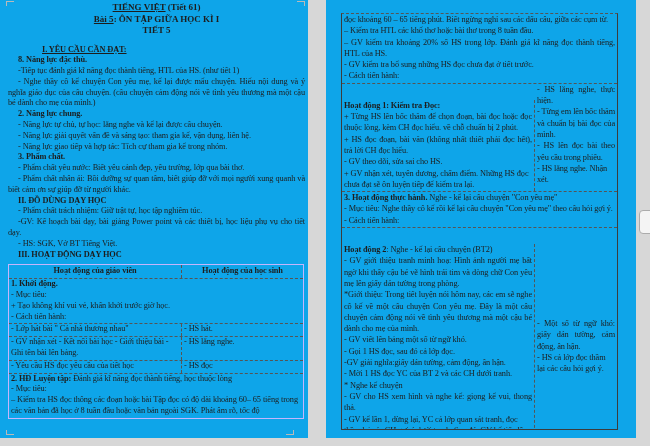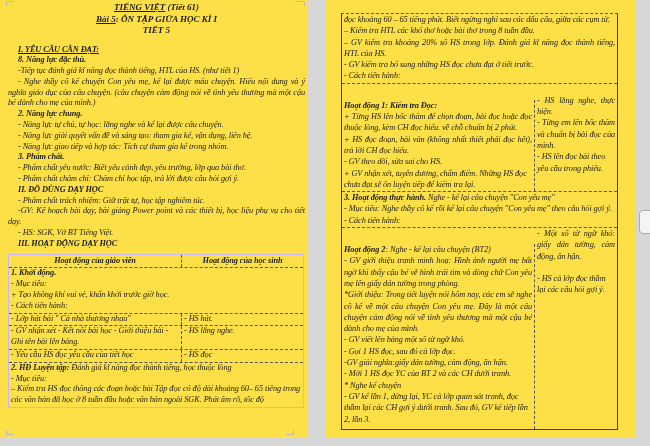--- a/index.html
+++ b/index.html
@@ -3,27 +3,27 @@
 <meta charset="utf-8">
 <style>
   * { box-sizing: border-box; margin: 0; padding: 0; }
   html,body { width:650px; height:446px; overflow:hidden; }
   body {
     position:relative;
     background:#d7d7d7;
     font-family:"Liberation Serif","DejaVu Serif",serif;
     color:#1d1d1d;
   }
-  .page { position:absolute; top:0; height:438px; background:#fde047; overflow:hidden;font-style:italic; }
+  .page { position:absolute; top:0; height:438px; background:#0ea5e9; overflow:hidden; }
   #pageL { left:0;   width:308px; }
   #pageR { left:326px; width:310px; }
   .innerL { padding:2px 3px 0 8px; }
   .p { font-size:8.3px; line-height:10.8px; letter-spacing:-0.1px; }
   .lead { font-weight:bold; }
-  .u .lead { text-decoration:underline; }
+  .u .lead { text-decoration:underline;margin-left:24px; }
   .ttl { font-size:9px; font-weight:bold; line-height:11.5px; text-align:center; }
   .ul { text-decoration:underline; }
   .gap { height:8px; }
   .body .p { text-indent:10px; text-align:justify; }
   
   .dtable { border:1px solid #c4b5fd; margin-top:4px; width:296px; }
   .rtable { border:1px solid #3c3c3c; border-top:1px dashed #555; margin:13px 0 0 15px;
             width:277px; height:417px; display:flex; flex-direction:column; overflow:hidden; }
   .trow { display:flex; border-top:1px dashed #555; }
   .dtable .trow:first-child, .rtable .trow:first-child { border-top:none; }
@@ -32,22 +32,22 @@
   .cell .p:last-child { text-align:left; }
   .thead .cell { font-weight:bold; text-align:center; padding:1px 2px; }
   .thead .cell .p{ text-align:center; }
   .cellFull { width:100%; }
   .dtable .cL { width:173px; border-right:1px dashed #555; }
   .dtable .cR { flex:1; }
   .rtable .cL { width:193px; border-right:1px dashed #555;margin-top:16px; }
   .rtable .cR { flex:1; }
   .rtable .p { line-height:11.3px; }
   .grow { flex:1; }
-  .mt11 { margin-top:11px; }
-  .mt90 { }
+  .mt11 { }
+  .mt90 { margin-top:90px; }
   
   .mark { position:absolute; width:8px; height:5px; }
   .mark.tl { left:6px;  top:1px;    border-left:1px solid #b9b9b9; border-top:1px solid #b9b9b9; }
   .mark.tr { left:297px; top:1px;   border-right:1px solid #b9b9b9; border-top:1px solid #b9b9b9; }
   .mark.bl { left:6px;  top:430px;  border-left:1px solid #b9b9b9; border-bottom:1px solid #b9b9b9; }
   .mark.br { left:286px; top:430px; border-right:1px solid #b9b9b9; border-bottom:1px solid #b9b9b9; }
   
   .thumb { position:absolute; left:639px; top:210px; width:16px; height:24px;
            background:#f4f4f4; border:1px solid #ababab; border-radius:4px; }
 </style>
@@ -69,21 +69,21 @@
         <div class="p u"><b class="lead">I. YÊU CẦU CẦN ĐẠT:</b><span></span></div>
         <div class="p"><b class="lead">8. Năng lực đặc thù.</b><span></span></div>
         <div class="p"><b class="lead"></b><span>-Tiếp tục đánh giá kĩ năng đọc thành tiếng, HTL của HS. (như tiết 1)</span></div>
         <div class="p"><b class="lead"></b><span>- Nghe thầy cô kể chuyện Con yêu mẹ, kể lại được mẩu chuyện. Hiểu nội dung và ý nghĩa giáo dục của câu chuyện. (câu chuyện cảm động nói về tình yêu thương mà một cậu bé dành cho mẹ của mình.)</span></div>
         <div class="p"><b class="lead">2. Năng lực chung.</b><span></span></div>
         <div class="p"><b class="lead"></b><span>- Năng lực tự chủ, tự học: lắng nghe và kể lại được câu chuyện.</span></div>
         <div class="p"><b class="lead"></b><span>- Năng lực giải quyết vấn đề và sáng tạo: tham gia kể, vận dụng, liên hệ.</span></div>
         <div class="p"><b class="lead"></b><span>- Năng lực giao tiếp và hợp tác: Tích cự tham gia kể trong nhóm.</span></div>
         <div class="p"><b class="lead">3. Phẩm chất.</b><span></span></div>
         <div class="p"><b class="lead"></b><span>- Phẩm chất yêu nước: Biết yêu cảnh đẹp, yêu trường, lớp qua bài thơ.</span></div>
-        <div class="p"><b class="lead"></b><span>- Phẩm chất chăm chỉ: Chăm chỉ học tập, trả lời được câu hỏi gợi ý.</span></div>
+        <div class="p"><b class="lead"></b><span>- Phẩm chất nhân ái: Bồi dưỡng sự quan tâm, biết giúp đỡ với mọi người xung quanh và biết cảm ơn sự giúp đỡ từ người khác.</span></div>
         <div class="p"><b class="lead">II. ĐỒ DÙNG DẠY HỌC</b><span></span></div>
         <div class="p"><b class="lead"></b><span>- Phẩm chất trách nhiệm: Giữ trật tự, học tập nghiêm túc.</span></div>
         <div class="p"><b class="lead"></b><span>-GV: Kế hoạch bài dạy, bài giảng Power point và các thiết bị, học liệu phụ vụ cho tiết dạy.</span></div>
         <div class="p"><b class="lead"></b><span>- HS: SGK, Vở BT Tiếng Việt.</span></div>
         <div class="p"><b class="lead">III. HOẠT ĐỘNG DẠY HỌC</b><span></span></div>
       </div>
 
     <div class="dtable">
       <div class="trow thead">
         <div class="cell cL">
@@ -152,39 +152,41 @@
           <div class="p"><b class="lead">Hoạt động 1: Kiểm tra Đọc:</b><span></span></div>
           <div class="p"><b class="lead"></b><span>+ Từng HS lên bốc thăm để chọn đoạn, bài đọc hoặc đọc thuộc lòng, kèm CH đọc hiểu. về chỗ chuẩn bị 2 phút.</span></div>
           <div class="p"><b class="lead"></b><span>+ HS đọc đoạn, bài văn (không nhất thiết phải đọc hết), trả lời CH đọc hiểu.</span></div>
           <div class="p"><b class="lead"></b><span>- GV theo dõi, sửa sai cho HS.</span></div>
           <div class="p"><b class="lead"></b><span>+ GV nhận xét, tuyên dương, chấm điểm. Những HS đọc chưa đạt sẽ ôn luyện tiếp để kiểm tra lại.</span></div>
         </div>
       <div class="cell cR">
           <div class="p mt11"><b class="lead"></b><span>- HS lắng nghe, thực hiện.</span></div>
           <div class="p"><b class="lead"></b><span>- Từng em lên bốc thăm và chuẩn bị bài đọc của mình.</span></div>
           <div class="p"><b class="lead"></b><span>- HS lên đọc bài theo yêu cầu trong phiếu.</span></div>
+          <div class="p"><b class="lead"></b><span>- HS lắng nghe. Nhận xét.</span></div>
         </div>
     </div>
     <div class="trow">
       <div class="cell cellFull">
           <div class="p"><b class="lead">3. Hoạt động thực hành.</b><span> Nghe - kể lại câu chuyện "Con yêu mẹ"</span></div>
           <div class="p"><b class="lead"></b><span>- Mục tiêu: Nghe thầy cô kể rồi kể lại câu chuyện "Con yêu mẹ" theo câu hỏi gợi ý.</span></div>
           <div class="p"><b class="lead"></b><span>- Cách tiến hành:</span></div>
         </div>
     </div>
     <div class="trow grow">
       <div class="cell cL">
           <div class="p"><b class="lead">Hoạt động 2</b><span>: Nghe - kể lại câu chuyện (BT2)</span></div>
           <div class="p"><b class="lead"></b><span>- GV giới thiệu tranh minh hoạ: Hình ảnh người mẹ bất ngờ khi thấy cậu bé vẽ hình trái tim và dòng chữ Con yêu mẹ lên giấy dán tường trong phòng.</span></div>
           <div class="p"><b class="lead"></b><span>*Giới thiệu: Trong tiết luyện nói hôm nay, các em sẽ nghe cô kể về một câu chuyện Con yêu mẹ. Đây là một câu chuyện cảm động nói về tình yêu thương mà một cậu bé dành cho mẹ của mình.</span></div>
           <div class="p"><b class="lead"></b><span>- GV viết lên bảng một số từ ngữ khó.</span></div>
           <div class="p"><b class="lead"></b><span>- Gọi 1 HS đọc, sau đó cả lớp đọc.</span></div>
           <div class="p"><b class="lead"></b><span>-GV giải nghĩa:giấy dán tường, cảm động, ân hận.</span></div>
           <div class="p"><b class="lead"></b><span>- Mời 1 HS đọc YC của BT 2 và các CH dưới tranh.</span></div>
           <div class="p"><b class="lead"></b><span>* Nghe kể chuyện</span></div>
+          <div class="p"><b class="lead"></b><span>- GV cho HS xem hình và nghe kể: giọng kể vui, thong thả.</span></div>
           <div class="p"><b class="lead"></b><span>- GV kể lần 1, dừng lại, YC cả lớp quan sát tranh, đọc thầm lại các CH gợi ý dưới tranh. Sau đó, GV kể tiếp lần 2, lần 3.</span></div>
         </div>
       <div class="cell cR">
           <div class="p mt90"><b class="lead"></b><span>- Một số từ ngữ khó: giấy dán tường, cảm động, ân hận.</span></div>
           <div class="p mt11"><b class="lead"></b><span>- HS cả lớp đọc thầm lại các câu hỏi gợi ý.</span></div>
         </div>
     </div>
   </div>
 </div>
 

